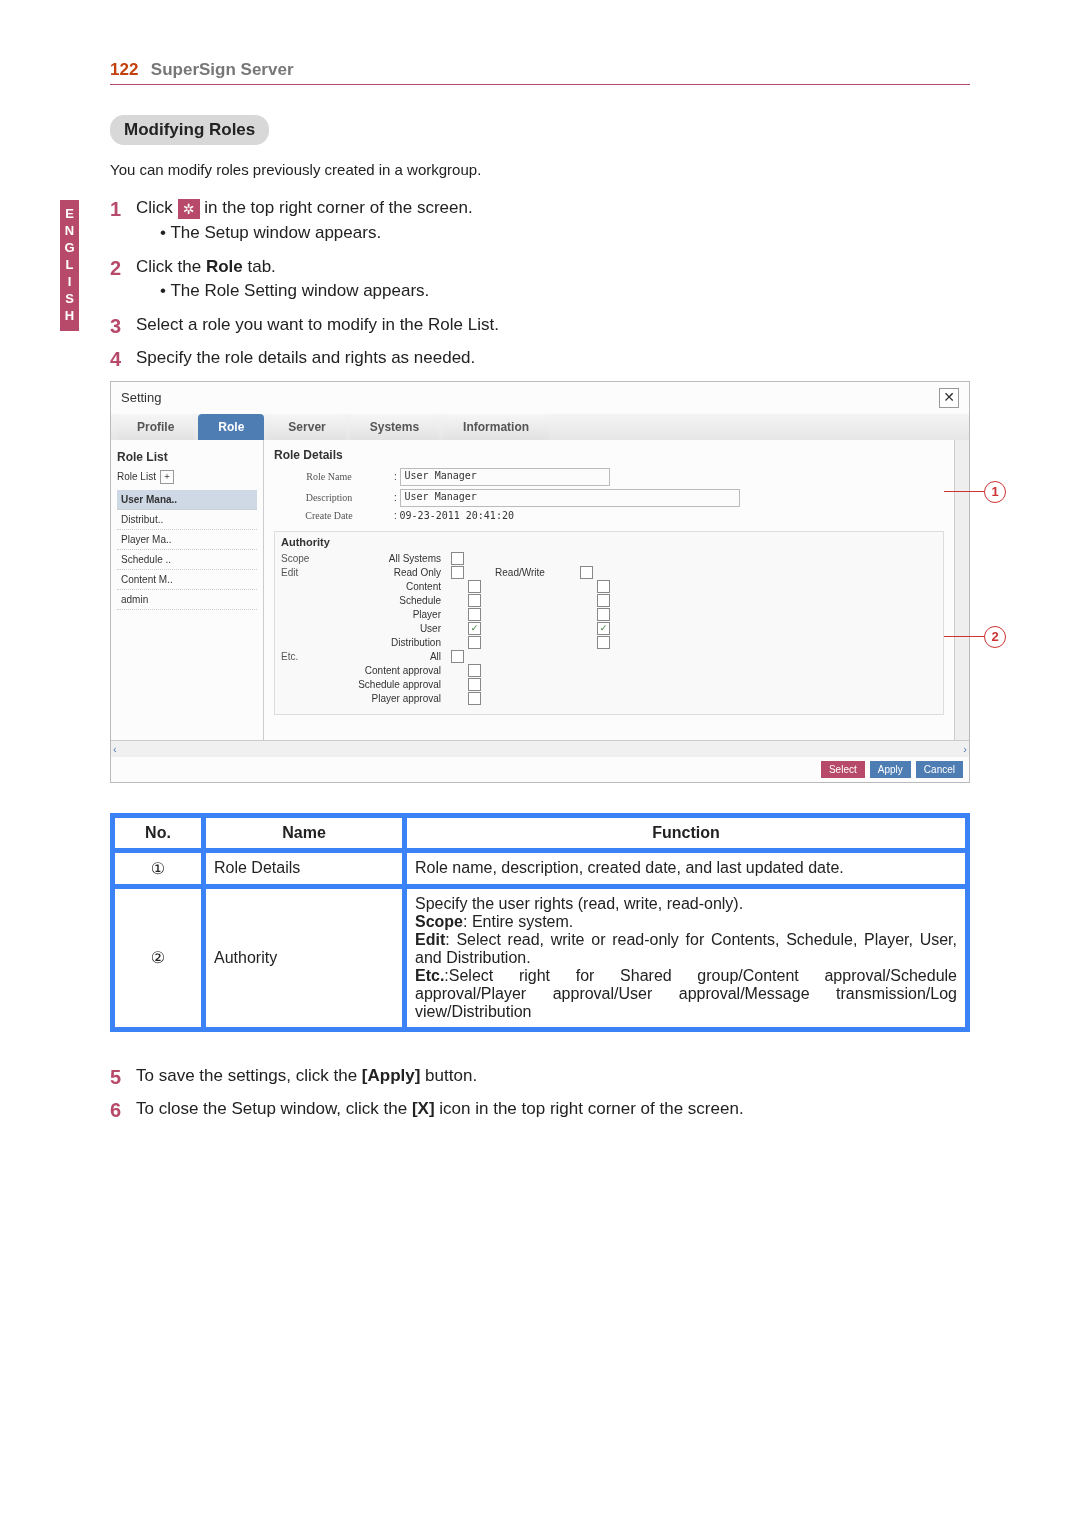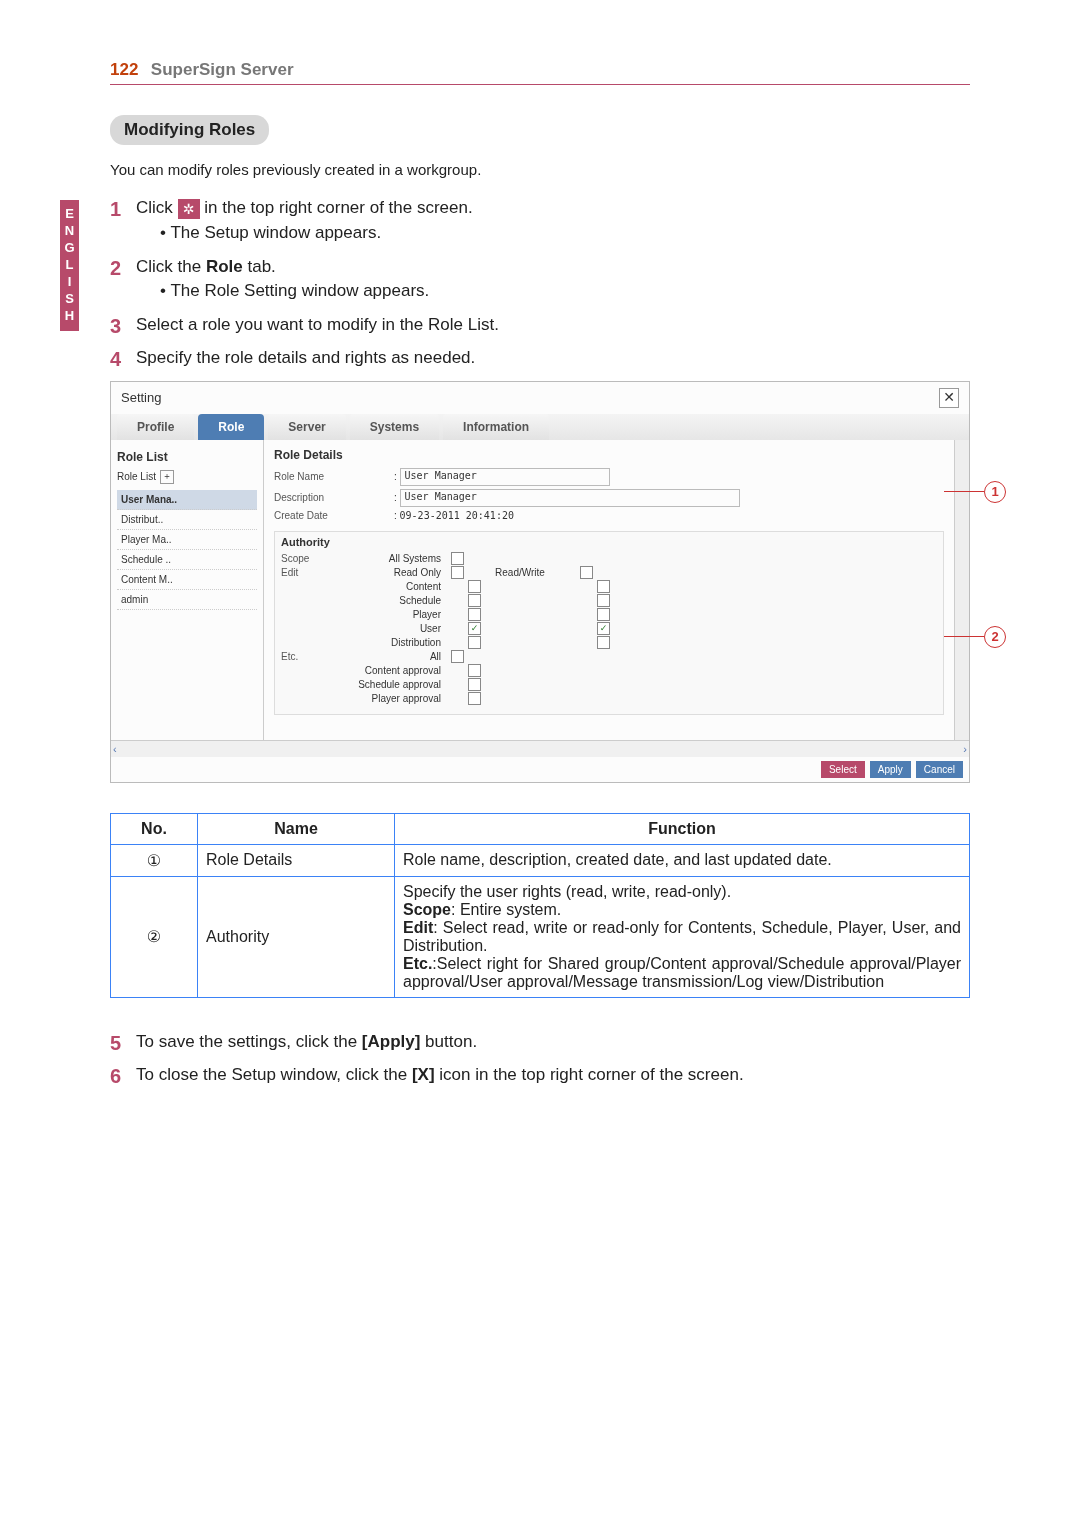--- a/index.html
+++ b/index.html
@@ -176,23 +176,24 @@
     font-weight: bold;
   }
   .field-row {
     display: flex;
     align-items: center;
     font-size: 10px;
     margin: 3px 0;
   }
   .field-label {
     width: 110px;
-    text-align: left;
+    text-align: center;
     padding-right: 10px;
     color: #555;
+    font-family: Liberation Serif, serif;
   }
   .field-value-input {
     border: 1px solid #bbb;
     padding: 1px 4px;
     min-width: 200px;
     height: 14px;
     font-family: monospace;
   }
   .field-value-text {
     font-family: monospace;
@@ -292,21 +293,21 @@
     background: #fff;
   }
 
   
   table.legend {
     border-collapse: collapse;
     width: 100%;
     font-size: 16px;
   }
   table.legend th, table.legend td {
-    border: 1px solid #3b82f6;
+    border: 5px solid #3b82f6;
     padding: 6px 8px;
     vertical-align: top;
   }
   table.legend th {
     text-align: center;
     font-weight: bold;
   }
   .center { text-align: center; }
 </style>
 </head>

